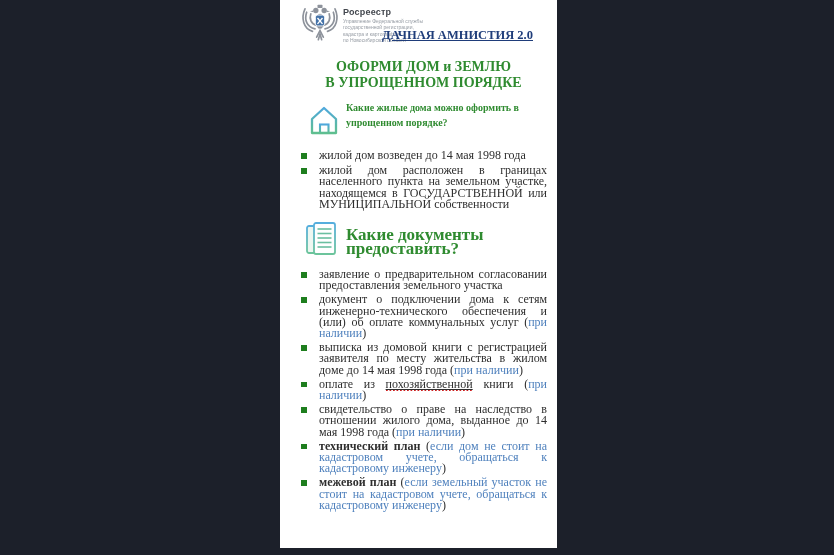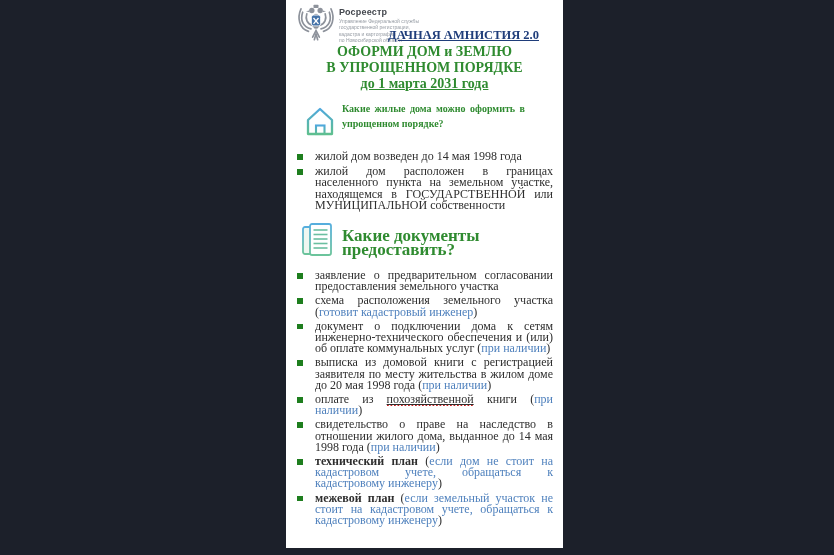--- a/index.html
+++ b/index.html
@@ -2,35 +2,35 @@
 <html><head>
 <meta charset="utf-8">
 <style>
   html,body{margin:0;padding:0;}
   body{
     width:834px;height:555px;position:relative;overflow:hidden;
     background:#1c202a;
     font-family:"Liberation Serif",serif;
   }
   .panel{
-    position:absolute;left:286px;top:0;width:277px;height:548px;
-    background:#ffffff;box-sizing:border-box;padding:2px 10px 0 10px;overflow:hidden;
+    position:absolute;left:280px;top:0;width:277px;height:548px;
+    background:#ffffff;box-sizing:border-box;padding:2px 10px 0 20px;overflow:hidden;
   }
   
   .logo-row{display:flex;align-items:flex-start;height:42px;}
   .eagle{width:40px;height:40px;flex:0 0 40px;margin-top:1px;}
   .org{margin-left:3px;padding-top:5px;font-family:"Liberation Sans",sans-serif;}
   .org-name{font-size:9px;font-weight:bold;color:#43474e;letter-spacing:.2px;}
   .org-sub{font-size:5px;color:#969ca4;line-height:1.25;margin-top:1px;}
   .program-title{
     margin-top:-16px;text-align:right;padding-right:14px;
     color:#1f3d7a;font-weight:bold;font-size:12.5px;line-height:15px;text-decoration:underline;
   }
   
-  .main-title{margin-top:1px;text-align:center;color:#2f8b30;font-weight:bold;font-size:14px;line-height:16px;}
+  .main-title{margin-top:16px;text-align:center;color:#2f8b30;font-weight:bold;font-size:14px;line-height:16px;}
   .deadline{text-decoration:underline;}
   
   .section{display:flex;margin-top:10px;}
   .sec-icon{flex:0 0 46px;padding-left:4px;box-sizing:border-box;}
   .sec-heading{
     flex:1;color:#2f8b30;font-weight:bold;font-size:10px;line-height:14.5px;
     text-align:justify;padding-right:28px;
   }
   .section.docs .sec-heading{align-self:center;text-align:left;padding-right:6px;font-size:17px;}
   
@@ -87,21 +87,20 @@
         <div>по Новосибирской области</div>
       </div>
     </div>
   </div>
 
   <div class="program-title">ДАЧНАЯ АМНИСТИЯ 2.0</div>
 
   <div class="main-title">
     <div>ОФОРМИ ДОМ и ЗЕМЛЮ</div>
     <div>В УПРОЩЕННОМ ПОРЯДКЕ</div>
-    <div class="deadline">до 1 марта 2031 года</div>
   </div>
 
   <div class="section">
     <div class="sec-icon">
       <svg width="40" height="40" viewBox="0 0 40 40">
         <defs>
           <linearGradient id="gh" x1="0" y1="0" x2="0" y2="1">
             <stop offset="0" stop-color="#4fa8dc"></stop>
               <stop offset="1" stop-color="#5fbf8f"></stop>
           </linearGradient>
@@ -134,22 +133,21 @@
           <line x1="13.5" y1="18" x2="27.5" y2="18"></line>
           <line x1="13.5" y1="22.5" x2="27.5" y2="22.5"></line>
           <line x1="13.5" y1="27" x2="27.5" y2="27"></line>
         </g>
       </svg>
     </div>
     <div class="sec-heading">Какие документы предоставить?</div>
   </div>
   <ul class="bullets">
       <li><span class="p-plain">заявление о предварительном согласовании предоставления земельного участка</span></li>
-      <li><span class="p-plain">схема расположения земельного участка (</span><span class="p-blue">готовит кадастровый инженер</span><span class="p-plain">)</span></li>
       <li><span class="p-plain">документ о подключении дома к сетям инженерно-технического обеспечения и (или) об оплате коммунальных услуг (</span><span class="p-blue">при наличии</span><span class="p-plain">)</span></li>
-      <li><span class="p-plain">выписка из домовой книги с регистрацией заявителя по месту жительства в жилом доме до 20 мая 1998 года (</span><span class="p-blue">при наличии</span><span class="p-plain">)</span></li>
+      <li><span class="p-plain">выписка из домовой книги с регистрацией заявителя по месту жительства в жилом доме до 14 мая 1998 года (</span><span class="p-blue">при наличии</span><span class="p-plain">)</span></li>
       <li><span class="p-plain">оплате из </span><span class="p-missp">похозяйственной</span><span class="p-plain"> книги (</span><span class="p-blue">при наличии</span><span class="p-plain">)</span></li>
       <li><span class="p-plain">свидетельство о праве на наследство в отношении жилого дома, выданное до 14 мая 1998 года (</span><span class="p-blue">при наличии</span><span class="p-plain">)</span></li>
       <li><span class="p-bold">технический план</span><span class="p-plain"> (</span><span class="p-blue">если дом не стоит на кадастровом учете, обращаться к кадастровому инженеру</span><span class="p-plain">)</span></li>
       <li><span class="p-bold">межевой план</span><span class="p-plain"> (</span><span class="p-blue">если земельный участок не стоит на кадастровом учете, обращаться к кадастровому инженеру</span><span class="p-plain">)</span></li>
     </ul>
 
 </div>
 
 </body></html>

